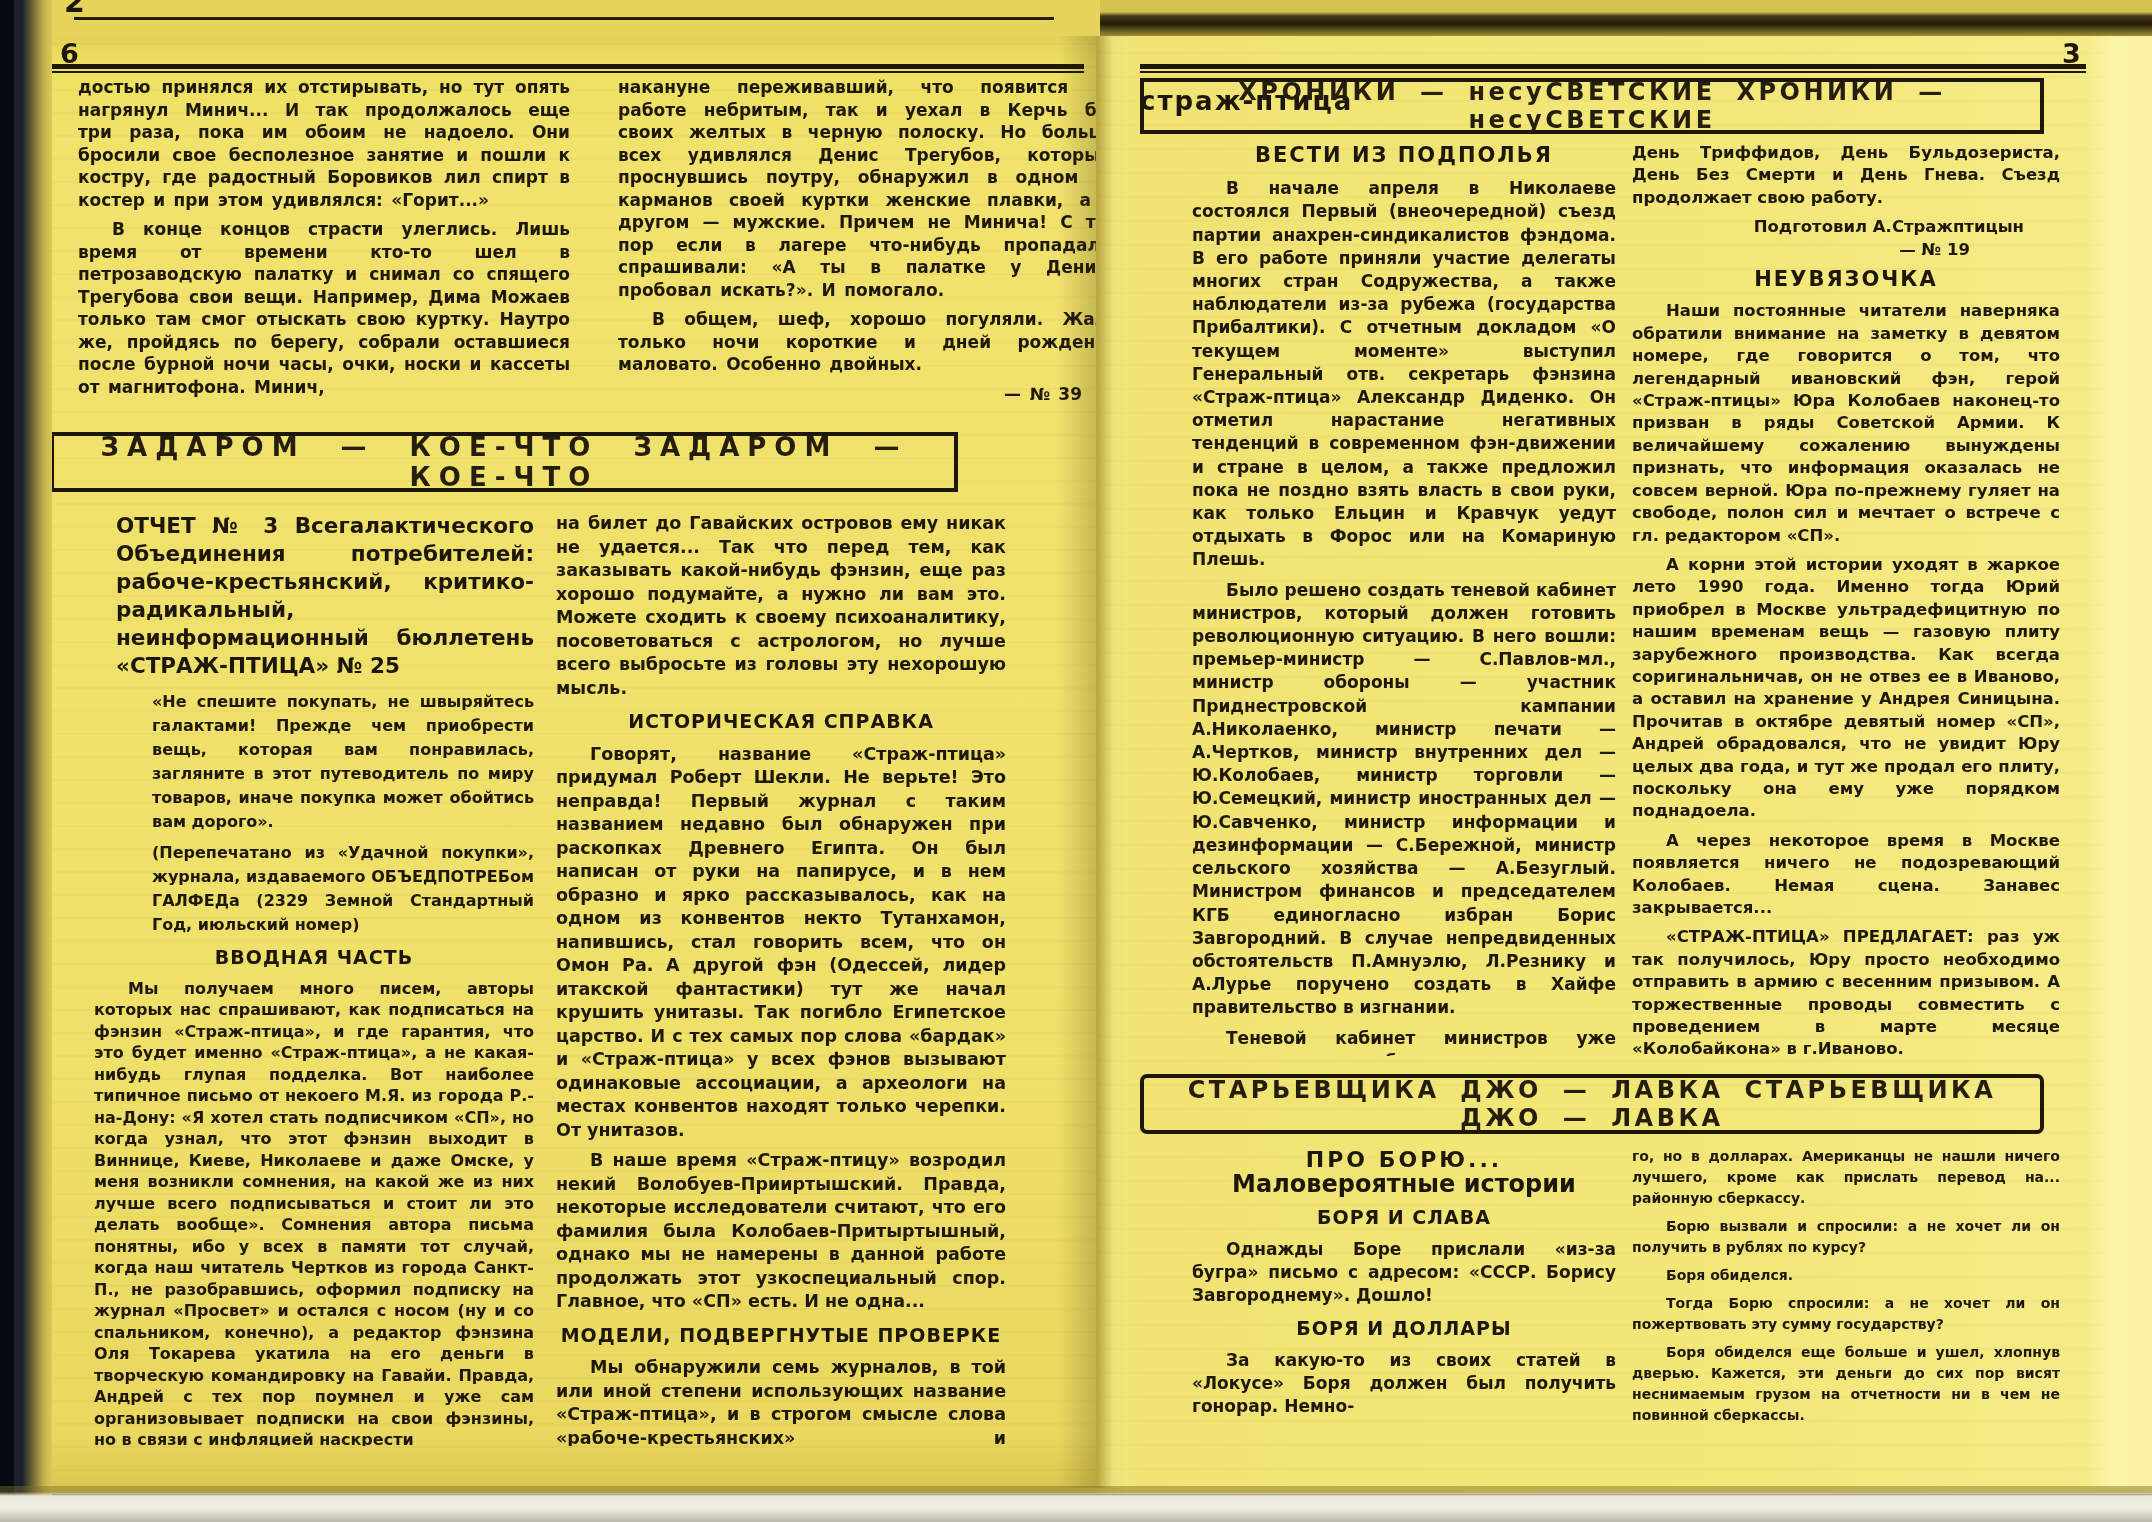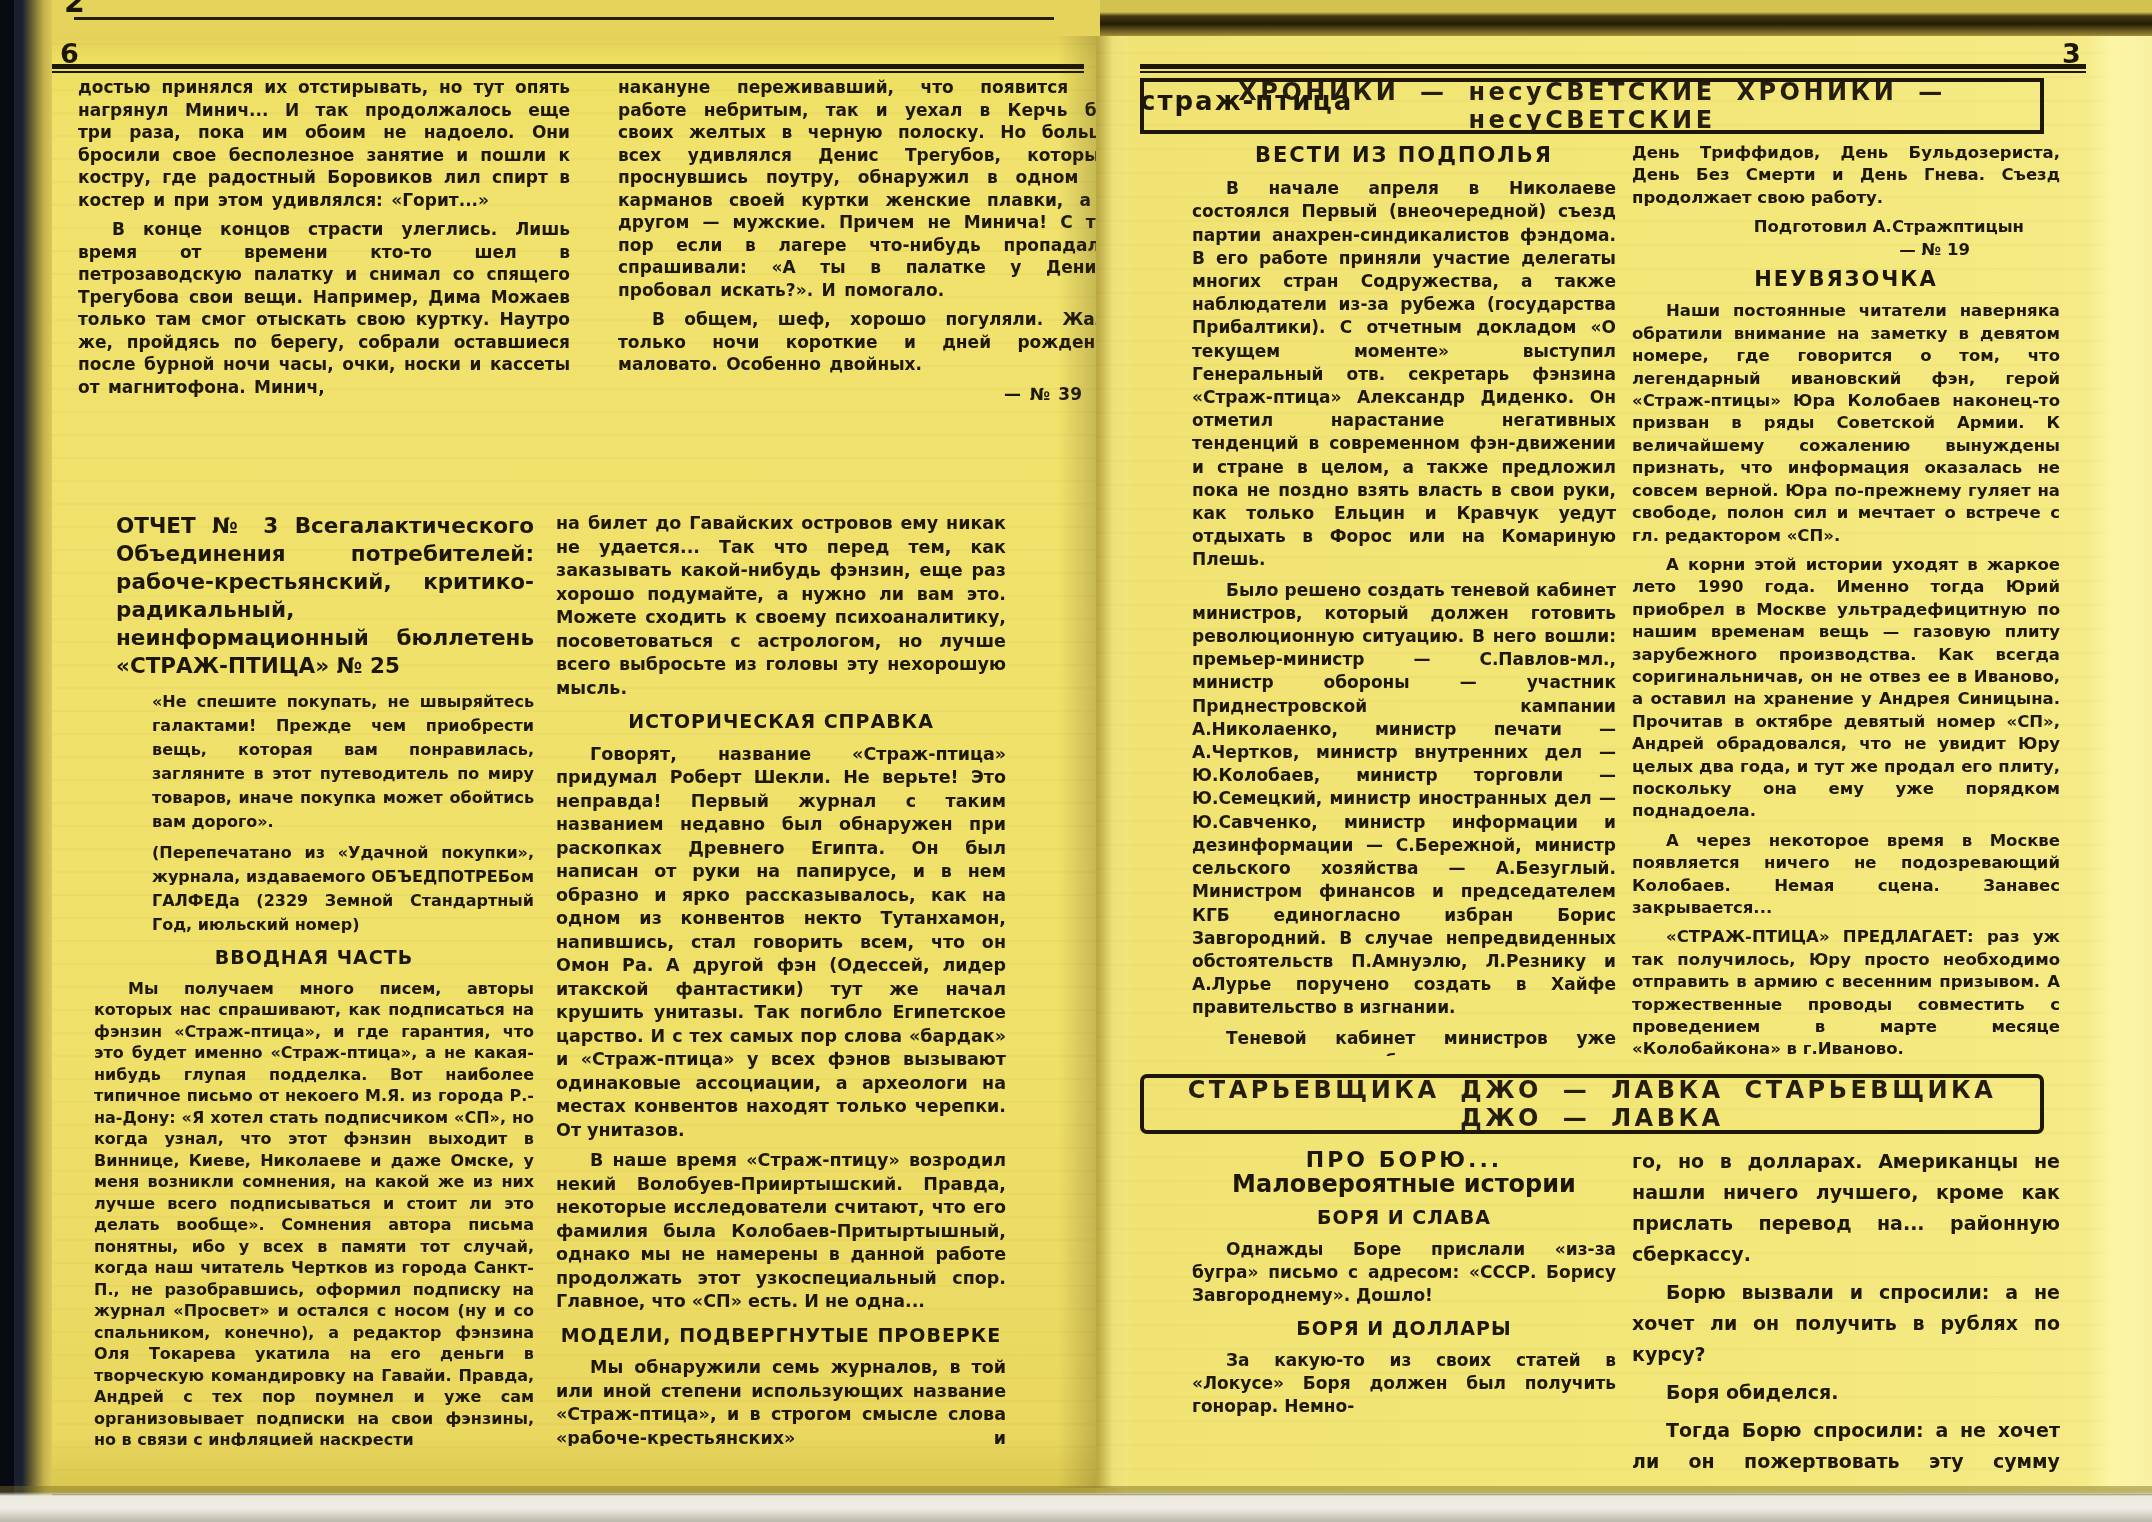--- a/index.html
+++ b/index.html
@@ -58,21 +58,21 @@
   .lb1{left:28px;top:476px;width:440px;height:934px;font-size:16px;line-height:21.5px;}
   .lb2{left:490px;top:476px;width:450px;height:934px;font-size:17.5px;line-height:23.5px;}
   .report-title{font-size:21.5px;line-height:28px;text-align:justify;margin:0 0 10px 22px;}
   .quote{margin-left:58px !important;font-size:16px;line-height:24px;}
   .subhead{font-size:19px;letter-spacing:1px;margin:10px 0 9px 0;}
 
   
   .rt1{left:68px;top:106px;width:424px;height:914px;font-size:17px;line-height:23.2px;}
   .rt2{left:508px;top:106px;width:428px;height:914px;font-size:16.5px;line-height:22.4px;}
   .rb1{left:68px;top:1110px;width:424px;height:330px;font-size:17px;line-height:23px;}
-  .rb2{left:508px;top:1110px;width:428px;height:330px;font-size:19px;line-height:31px;}
+  .rb2{left:508px;top:1110px;width:428px;height:330px;font-size:14px;line-height:21px;}
   .art-title{font-size:21px;letter-spacing:2px;margin:2px 0 10px 0;}
   .rb-title{font-size:22px;letter-spacing:3px;margin:2px 0 2px 0;}
   .rb-sub{font-size:24px;margin:0 0 10px 0;}
 </style>
 </head>
 <body>
 
 <div class="stage">
 
   <div class="under-top">
@@ -88,20 +88,21 @@
     <div class="col lt1">
       <p>достью принялся их отстирывать, но тут опять нагрянул Минич... И так продолжалось еще три раза, пока им обоим не надоело. Они бросили свое бесполезное занятие и пошли к костру, где радостный Боровиков лил спирт в костер и при этом удивлялся: «Горит...»</p>
       <p class="ind">В конце концов страсти улеглись. Лишь время от времени кто-то шел в петрозаводскую палатку и снимал со спящего Трегубова свои вещи. Например, Дима Можаев только там смог отыскать свою куртку. Наутро же, пройдясь по берегу, собрали оставшиеся после бурной ночи часы, очки, носки и кассеты от магнитофона. Минич,</p>
     </div>
     <div class="col lt2">
       <p>накануне переживавший, что появится на работе небритым, так и уехал в Керчь без своих желтых в черную полоску. Но больше всех удивлялся Денис Трегубов, который, проснувшись поутру, обнаружил в одном из карманов своей куртки женские плавки, а в другом — мужские. Причем не Минича! С тех пор если в лагере что-нибудь пропадало, спрашивали: «А ты в палатке у Дениса пробовал искать?». И помогало.</p>
       <p class="ind">В общем, шеф, хорошо погуляли. Жаль только ночи короткие и дней рождения маловато. Особенно двойных.</p>
       <p class="sig">— № 39</p>
     </div>
 
+    <div class="banner banner-zadarom">ЗАДАРОМ — КОЕ-ЧТО ЗАДАРОМ — КОЕ-ЧТО</div>
 
     <div class="col lb1">
       <h3 class="report-title">ОТЧЕТ № 3 Всегалактического Объединения потребителей: рабоче-крестьянский, критико-радикальный, неинформационный бюллетень «СТРАЖ-ПТИЦА» № 25</h3>
       <p class="quote">«Не спешите покупать, не швыряйтесь галактами! Прежде чем приобрести вещь, которая вам понравилась, загляните в этот путеводитель по миру товаров, иначе покупка может обойтись вам дорого».</p>
       <p class="quote">(Перепечатано из «Удачной покупки», журнала, издаваемого ОБЪЕДПОТРЕБом ГАЛФЕДа (2329 Земной Стандартный Год, июльский номер)</p>
       <h4 class="subhead">ВВОДНАЯ ЧАСТЬ</h4>
       <p class="ind">Мы получаем много писем, авторы которых нас спрашивают, как подписаться на фэнзин «Страж-птица», и где гарантия, что это будет именно «Страж-птица», а не какая-нибудь глупая подделка. Вот наиболее типичное письмо от некоего М.Я. из города Р.-на-Дону: «Я хотел стать подписчиком «СП», но когда узнал, что этот фэнзин выходит в Виннице, Киеве, Николаеве и даже Омске, у меня возникли сомнения, на какой же из них лучше всего подписываться и стоит ли это делать вообще». Сомнения автора письма понятны, ибо у всех в памяти тот случай, когда наш читатель Чертков из города Санкт-П., не разобравшись, оформил подписку на журнал «Просвет» и остался с носом (ну и со спальником, конечно), а редактор фэнзина Оля Токарева укатила на его деньги в творческую командировку на Гавайи. Правда, Андрей с тех пор поумнел и уже сам организовывает подписки на свои фэнзины, но в связи с инфляцией наскрести</p>
     </div>
     <div class="col lb2">
       <p>на билет до Гавайских островов ему никак не удается... Так что перед тем, как заказывать какой-нибудь фэнзин, еще раз хорошо подумайте, а нужно ли вам это. Можете сходить к своему психоаналитику, посоветоваться с астрологом, но лучше всего выбросьте из головы эту нехорошую мысль.</p>

